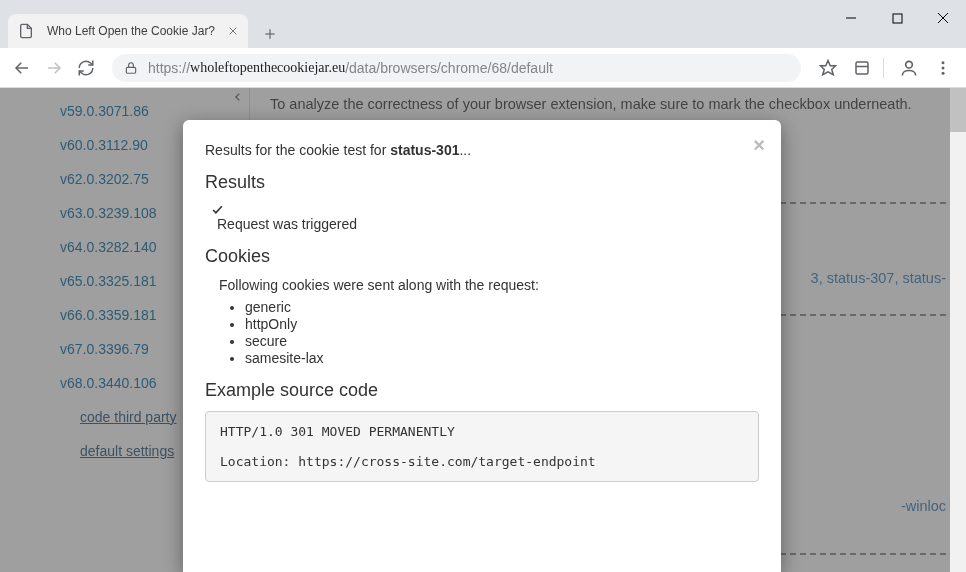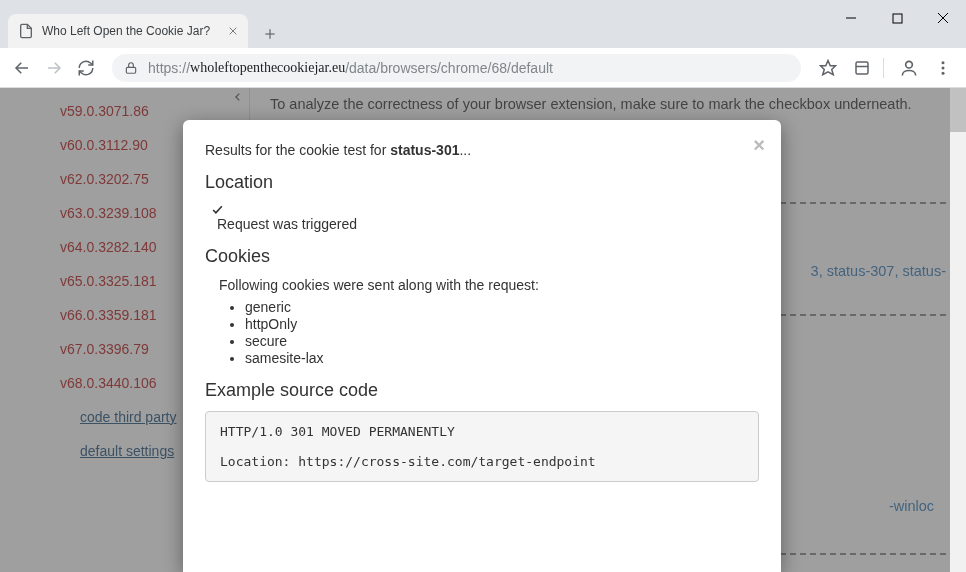--- a/index.html
+++ b/index.html
@@ -1,18 +1,18 @@
 <!DOCTYPE html>
 <html><head>
 <meta charset="utf-8">
 <style>
   * { margin: 0; padding: 0; box-sizing: border-box; }
   body { font-family: "Segoe UI", Arial, sans-serif; width: 966px; height: 572px; background: #fff; overflow: hidden; position: relative; font-size: 13px; color: #202124; }
   .titlebar { height: 48px; background: #dee1e6; display: flex; align-items: flex-start; position: relative; }
-  .tab-strip { display: flex; align-items: flex-end; height: 48px; padding-left: 8px; }
+  .tab-strip { display: flex; align-items: flex-end; height: 48px; padding-left: 8px; text-align: center; }
   .tab { height: 34px; margin-top: 14px; background: #f2f2f2; border-top-left-radius: 8px; border-top-right-radius: 8px; display: flex; align-items: center; padding: 0 10px; width: 240px; font-size: 12px; color: #3c4043; position: relative; }
   .tab .page-icon { width: 16px; height: 16px; margin-right: 8px; flex-shrink: 0; }
   .tab-title { white-space: nowrap; overflow: hidden; text-overflow: ellipsis; flex: 1; }
   .tab .close { margin-left: 8px; font-size: 14px; color: #5f6368; }
   .new-tab { width: 28px; height: 28px; margin-left: 8px; display: flex; align-items: center; justify-content: center; color: #5f6368; font-size: 18px; margin-top: 12px; }
   .window-controls { position: absolute; right: 0; top: 0; height: 36px; display: flex; align-items: center; }
   .window-controls .wc { width: 46px; height: 36px; display: flex; align-items: center; justify-content: center; }
   .toolbar { height: 40px; background: #fff; border-bottom: 1px solid #dadce0; display: flex; align-items: center; padding: 16px 8px; }
   .nav-btn { width: 28px; height: 28px; display: flex; align-items: center; justify-content: center; color: #5f6368; margin-right: 4px; }
   .nav-btn.disabled { color: #bdc1c6; }
@@ -20,25 +20,25 @@
   .omnibox .url-rest { color: #80868b; }
   .url-host { color: #202124; font-family: Liberation Serif, serif; }
   .url-scheme { color: #80868b; }
   .lock { margin-right: 10px; }
   .toolbar-right { display: flex; align-items: center; }
   .toolbar-right .tbtn { width: 30px; height: 30px; display: flex; align-items: center; justify-content: center; color: #5f6368; margin-left: 4px; }
   .content-wrap { position: relative; height: calc(572px - 48px - 40px); background: #fff; overflow: hidden; }
   .page-bg { position: absolute; inset: 0; display: flex; }
   .sidebar { width: 250px; border-right: 1px solid #ddd; padding: 6px 0 6px 10px; background: #fff; font-size: 14px; position: relative; }
   .sidebar .collapse { position: absolute; right: 6px; top: 4px; color: #555; font-size: 12px; }
-  .sidebar .version { color: #b91c1c; padding: 9px 0 9px 50px; display: block; }
+  .sidebar .version { color: #0369a1; padding: 9px 0 9px 50px; display: block; }
   .sidebar .version.sub { padding-left: 70px; color: #23527c; text-decoration: underline; }
   .page-right { flex: 1; padding: 8px 20px; position: relative; font-size: 14.5px; }
   .page-right-text { color: #333; }
-  .peek-link { position: absolute; right: 20px; top: 175px; color: #337ab7; }
+  .peek-link { position: absolute; right: 20px; top: 182px; color: #337ab7; }
   .dashed { border-top: 2px dashed #888; margin: 10px 0; }
   .overlay { position: absolute; left: -8px; right: -8px; top: 88px; bottom: -8px; background: rgba(80,80,80,0.55); }
   .modal { position: absolute; left: 183px; top: 120px; width: 598px; bottom: 0; background: #fff; border-radius: 6px 6px 0 0; box-shadow: 0 5px 20px rgba(0,0,0,0.4); padding: 22px 22px 10px 22px; font-size: 14px; color: #333; overflow: hidden; }
   .modal-title { font-size: 14px; margin-bottom: 4px; }
   .modal .close-x { position: absolute; right: 16px; top: 14px; color: #bbb; font-size: 20px; font-weight: bold; }
   .modal h4 { font-size: 18px; font-weight: 500; margin: 14px 0 10px 0; color: #333; }
   .modal .req-body { margin-left: 6px; }
   .check { margin-right: 6px; }
   .modal p { margin: 4px 0 6px 14px; }
   .modal ul { margin-left: 40px; }
@@ -177,39 +177,39 @@
       <a class="version sub">code third party</a>
       <a class="version sub">default settings</a>
     </div>
     <div class="page-right">
       <div class="page-right-text">To analyze the correctness of your browser extension, make sure to mark the checkbox underneath.</div>
       <div style="height:80px"></div>
       <div class="dashed"></div>
       <div class="peek-link">3, status-307, status-</div>
       <div style="height:90px"></div>
       <div class="dashed"></div>
-      <div style="position:absolute; right:32px; top:410px; color:#337ab7;text-align:right;">-winloc</div>
+      <div style="position:absolute; right:20px; top:410px; color:#337ab7;text-align:right;">-winloc</div>
       <div class="dashed" style="position:absolute; left:20px; right:20px; top:455px;"></div>
     </div>
   </div>
 </div>
 
 <div class="overlay"></div>
 
 <div class="scrollbar">
   <div class="scroll-thumb"></div>
 </div>
 
 <div class="modal">
   <div class="close-x">×</div>
   <div class="modal-title">
     <span>Results for the cookie test for </span><b>status-301</b><span>...</span>
   </div>
 
-  <h4>Location</h4>
+  <h4>Results</h4>
   <div class="req-body">
     <span class="check">
       <svg viewBox="0 0 24 24" width="13" height="13" stroke="#333" stroke-width="3" fill="none">
           <polyline points="4 13 9 18 20 6"></polyline>
         </svg>
     </span><span>Request was triggered</span>
   </div>
 
   <h4>Cookies</h4>
   <p>Following cookies were sent along with the request:</p>

